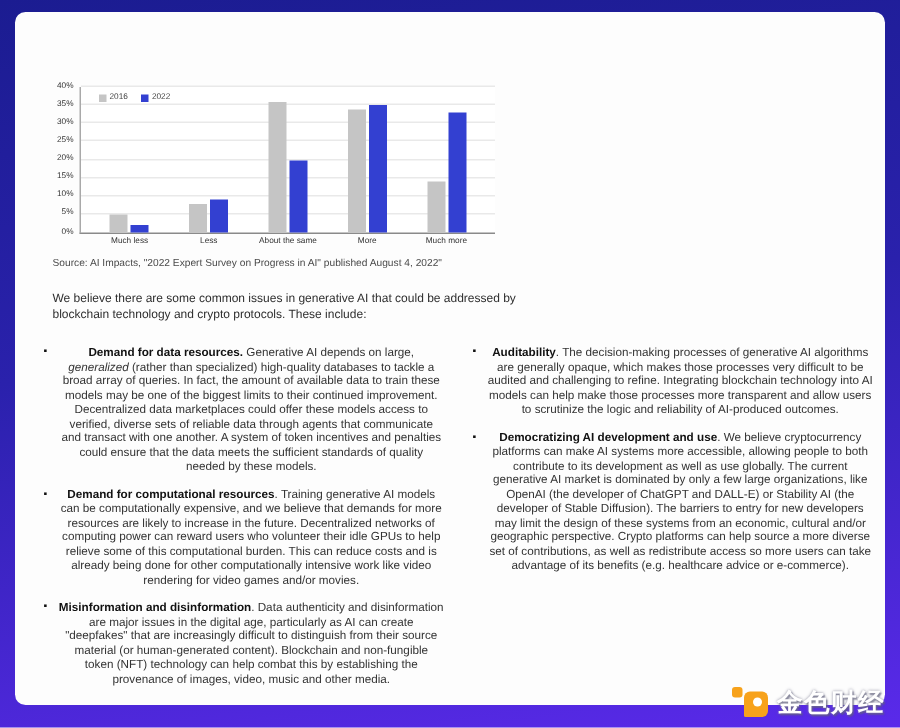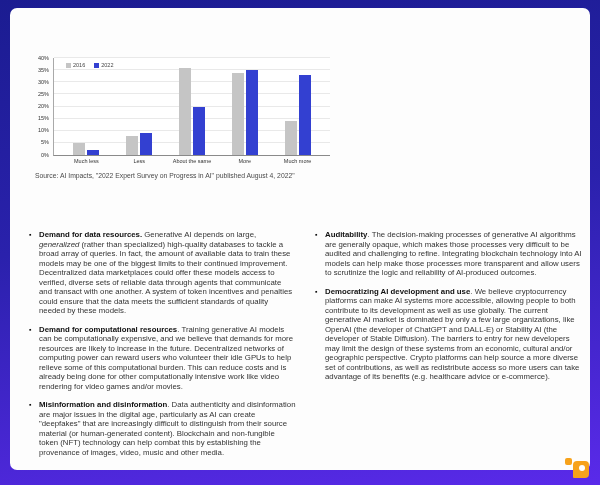--- a/index.html
+++ b/index.html
@@ -29,21 +29,21 @@
   .legend{position:absolute;top:4px;left:12px;display:flex;gap:9px;align-items:center;font-size:5.5px;color:#444;}
   .legend-item{display:flex;align-items:center;gap:2px;}
   .swatch{width:5px;height:5px;display:inline-block;}
   .x-labels{display:flex;justify-content:space-around;margin-left:19px;width:276px;padding:2px 6px 0;box-sizing:border-box;}
   .x-label{flex:1;text-align:center;font-size:5.5px;color:#333;}
   
   .source{position:absolute;left:25px;top:164px;font-size:6.8px;color:#4a4a4a;}
   .intro{position:absolute;left:25px;top:186px;width:312px;font-size:8px;line-height:10.5px;color:#2e2e2e;}
   .columns{position:absolute;left:16px;top:222px;width:560px;display:flex;gap:16px;}
   .col{width:270px;}
-  ul.blist{margin:0;padding-left:13px;list-style:none;font-size:7.8px;line-height:9.5px;color:#333;}
+  ul.blist{margin:0;padding-left:13px;list-style:none;font-size:7.8px;line-height:9.5px;color:#333;text-align:center;}
   ul.blist li{margin-bottom:9px;position:relative;}
   ul.blist li::before{content:"\25AA";position:absolute;left:-10px;top:0;font-size:7px;color:#111;}
   .seg-b{font-weight:bold;color:#111;}
   .seg-i{font-style:italic;}
   
   .logo{position:absolute;right:10px;bottom:3px;display:flex;align-items:center;gap:5px;height:28px;}
   .logo-icon{position:relative;width:25px;height:25px;}
   .logo-icon .dot{position:absolute;left:0;top:2px;width:7px;height:7px;background:#f7a21b;border-radius:2px;}
   .logo-icon .bubble{position:absolute;right:1px;top:5px;width:16px;height:17px;background:#f7a21b;border-radius:4px 4px 4px 1px;}
   .logo-icon .hole{position:absolute;right:5px;top:9px;width:6px;height:6px;background:#fff;border-radius:50%;}
@@ -118,20 +118,21 @@
         <div class="x-label">Much less</div>
         <div class="x-label">Less</div>
         <div class="x-label">About the same</div>
         <div class="x-label">More</div>
         <div class="x-label">Much more</div>
       </div>
   </div>
 
   <div class="source">Source: AI Impacts, "2022 Expert Survey on Progress in AI" published August 4, 2022"</div>
 
+  <div class="intro">We believe there are some common issues in generative AI that could be addressed by blockchain technology and crypto protocols. These include:</div>
 
   <div class="columns">
     <div class="col">
       <ul class="blist">
           <li><span class="seg-b">Demand for data resources.</span><span> Generative AI depends on large, </span><span class="seg-i">generalized</span><span> (rather than specialized) high-quality databases to tackle a broad array of queries. In fact, the amount of available data to train these models may be one of the biggest limits to their continued improvement. Decentralized data marketplaces could offer these models access to verified, diverse sets of reliable data through agents that communicate and transact with one another. A system of token incentives and penalties could ensure that the data meets the sufficient standards of quality needed by these models.</span></li>
           <li><span class="seg-b">Demand for computational resources</span><span>. Training generative AI models can be computationally expensive, and we believe that demands for more resources are likely to increase in the future. Decentralized networks of computing power can reward users who volunteer their idle GPUs to help relieve some of this computational burden. This can reduce costs and is already being done for other computationally intensive work like video rendering for video games and/or movies.</span></li>
           <li><span class="seg-b">Misinformation and disinformation</span><span>. Data authenticity and disinformation are major issues in the digital age, particularly as AI can create "deepfakes" that are increasingly difficult to distinguish from their source material (or human-generated content). Blockchain and non-fungible token (NFT) technology can help combat this by establishing the provenance of images, video, music and other media.</span></li>
         </ul>
     </div>
     <div class="col">
@@ -143,13 +144,14 @@
   </div>
 
 </div>
 
 <div class="logo">
   <div class="logo-icon">
     <div class="dot"></div>
     <div class="bubble"></div>
     <div class="hole"></div>
   </div>
+  <div class="logo-text">金色财经</div>
 </div>
 
 </body></html>

